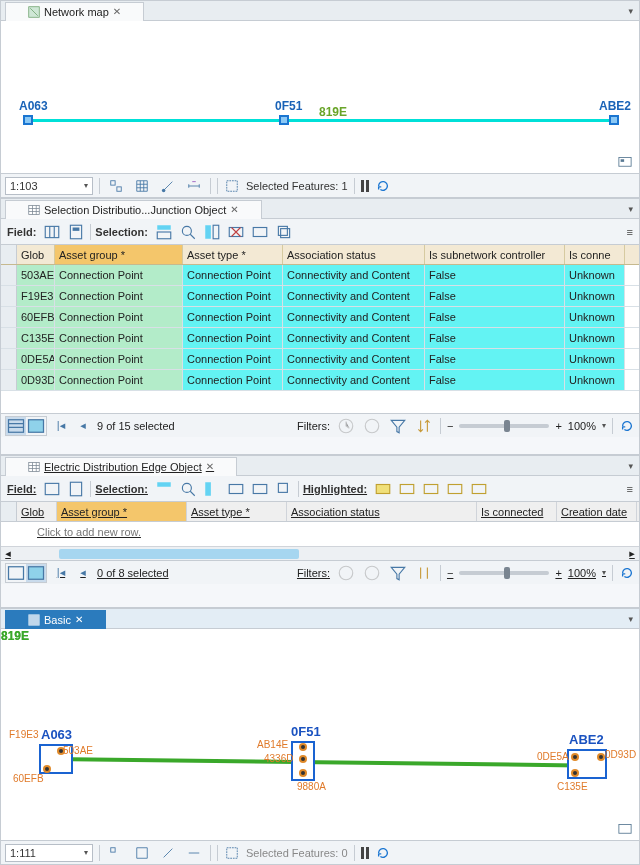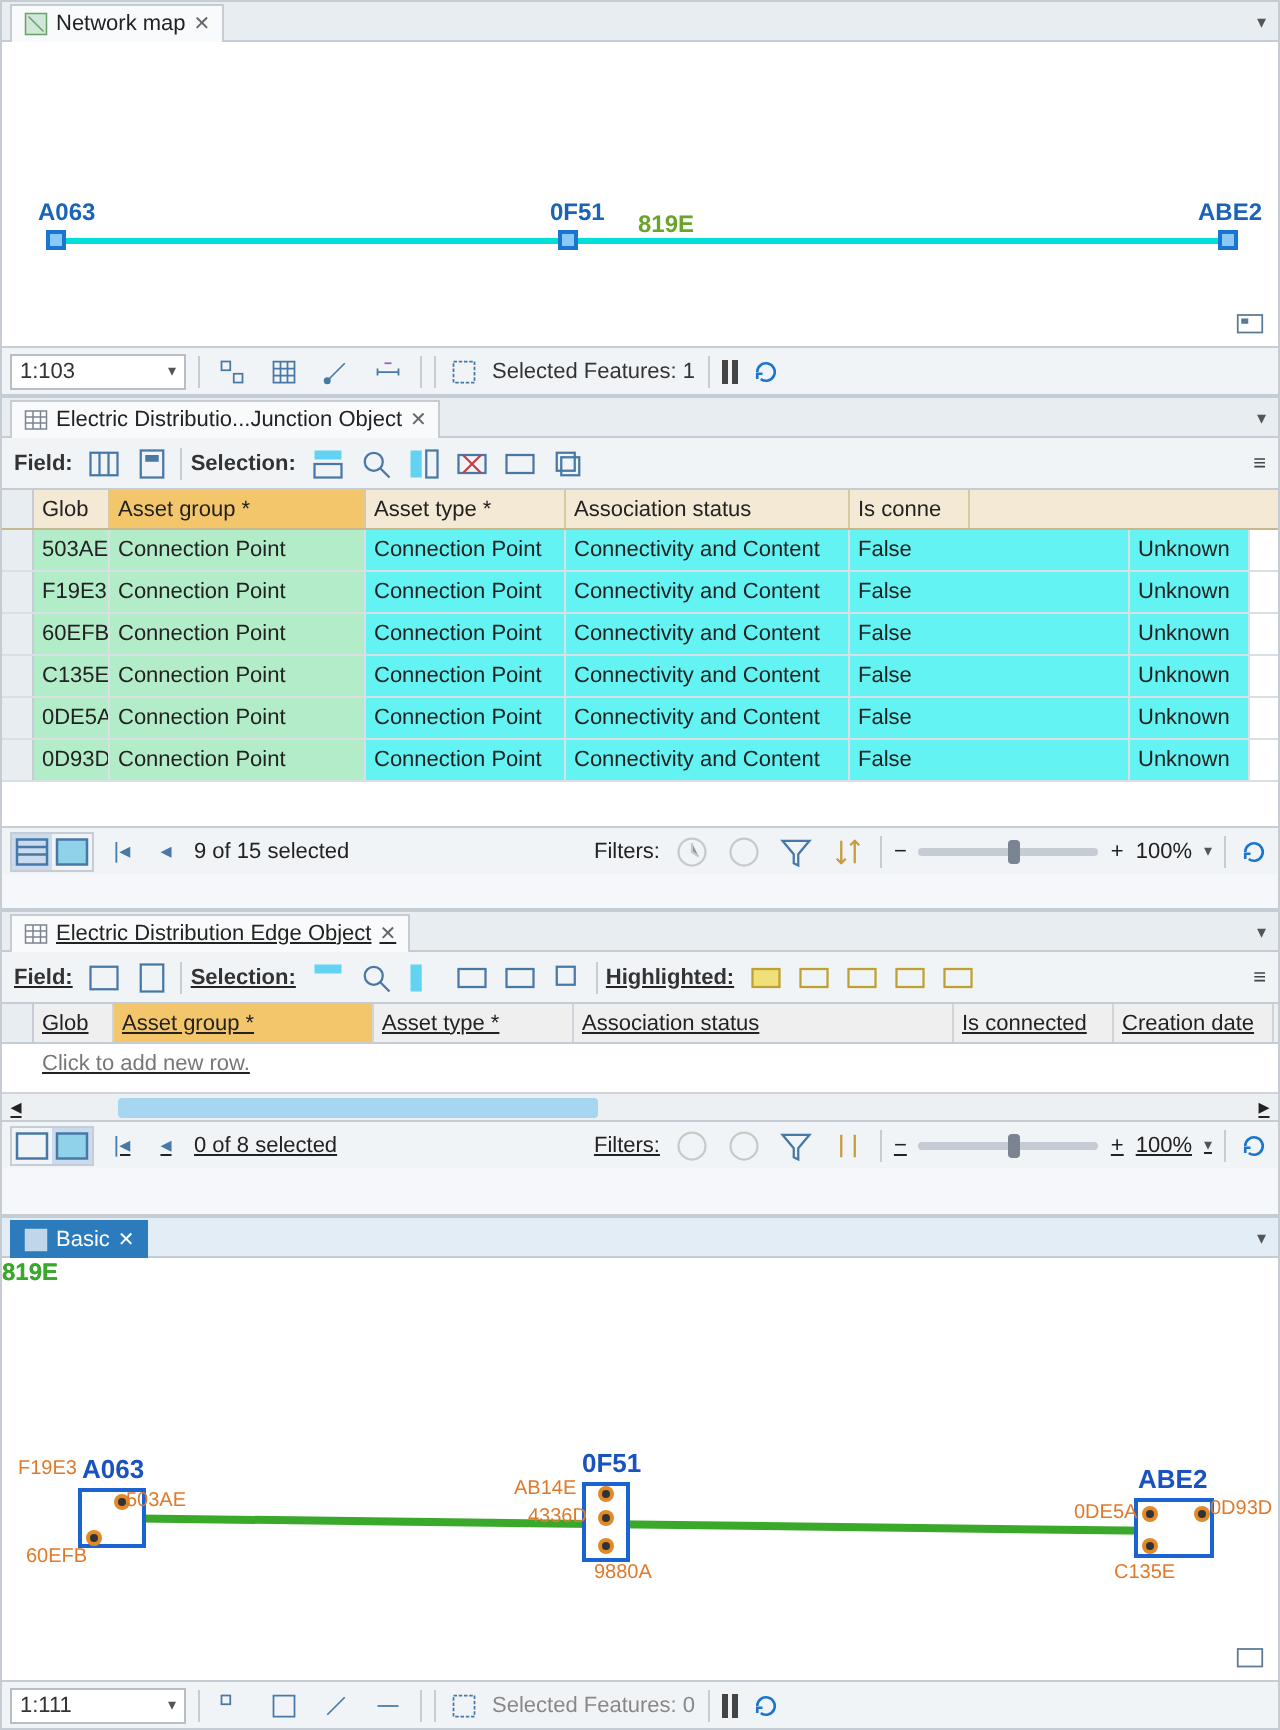--- a/index.html
+++ b/index.html
@@ -1,19 +1,19 @@
 <!DOCTYPE html>
 <html><head>
 <meta charset="utf-8">
 <style>
   * { box-sizing: border-box; margin: 0; padding: 0; font-family: "Segoe UI", Tahoma, sans-serif; font-size: 11px; }
   body { background: #eef2f5; width: 640px; height: 865px; overflow: hidden; color: #222; }
   .panel { border: 1px solid #c6ccd3; background: #f5f7fa; display: flex; flex-direction: column; }
   .tabbar { display: flex; align-items: center; background: #e8edf1; border-bottom: 1px solid #c6ccd3; height: 20px; padding-left: 4px; position: relative; }
-  .tab { display: flex; align-items: center; gap: 4px; background: #f9fafb; border: 1px solid #c6ccd3; border-bottom: none; padding: 2px 6px; height: 19px; margin-top: 1px; margin-right: 2px; }
+  .tab { display: flex; align-items: center; gap: 4px; background: #f9fafb; border: 1px solid #c6ccd3; border-bottom: none; padding: 2px 22px; height: 19px; margin-top: 1px; margin-right: 2px; }
   .tab .icon { width: 12px; height: 12px; display: inline-flex; align-items: center; justify-content: center; }
   .tab-close { color: #666; cursor: pointer; font-size: 10px; }
   .right-caret { position: absolute; right: 6px; color: #555; font-size: 9px; }
   .canvas { background: #fff; flex: 1; position: relative; }
   .node-box { position: absolute; width: 10px; height: 10px; border: 2px solid #1a75d1; background: #8ac8f5; }
   .node-label { position: absolute; color: #1a63b7; font-weight: 600; font-size: 12px; }
   .edge-line { position: absolute; height: 3px; background: #00e0d8; }
   .edge-label { position: absolute; color: #6aa52a; font-weight: 600; font-size: 12px; }
   .statusbar { display: flex; align-items: center; background: #f1f4f7; border-top: 1px solid #c6ccd3; height: 24px; padding: 0 4px; gap: 6px; font-size: 11px; color: #333; }
   .scale-combo { width: 88px; height: 18px; border: 1px solid #b7bec7; background: #fff; display: flex; align-items: center; padding: 0 4px; justify-content: space-between; }
@@ -40,21 +40,21 @@
   .footbar { display: flex; align-items: center; background: #f1f4f7; border-top: 1px solid #c6ccd3; height: 24px; padding: 0 4px; gap: 6px; }
   .slider { width: 90px; height: 4px; background: #c6ccd3; position: relative; border-radius: 2px; }
   .slider .thumb { position: absolute; left: 50%; top: -4px; width: 6px; height: 12px; background: #7a8591; border-radius: 2px; }
   .refresh { color: #1a75d1; }
   .scroll-h { height: 14px; background: #edf0f3; border-top: 1px solid #d0d4da; display: flex; align-items: center; }
   .scroll-h .track { flex: 1; height: 10px; margin: 0 14px; background: #edf0f3; position: relative; }
   .scroll-h .thumb { position: absolute; left: 30px; width: 240px; height: 10px; background: #a6d6f0; border-radius: 2px; }
   .viewmode { display: flex; border: 1px solid #c6ccd3; }
   .viewmode .vm { width: 20px; height: 18px; display: flex; align-items: center; justify-content: center; color: #4778a6; }
   .viewmode .vm.active { background: #c9dbec; }
-  .addrow { height: 20px; display: flex; align-items: center; padding-left: 20px; color: #777; }
+  .addrow { height: 20px; display: flex; align-items: center; padding-left: 36px; color: #777; }
   .node2 { position: absolute; border: 2px solid #1a63d1; background: #fff; }
   .dot { position: absolute; width: 8px; height: 8px; border-radius: 50%; background: #e08a2a; }
   .dot.inner::after { content:""; position:absolute; left:2px; top:2px; width:4px; height:4px; border-radius:50%; background:#333; }
   .small-lbl { position: absolute; font-size: 10px; color: #e07a2a; }
   .big-lbl { position: absolute; font-size: 13px; font-weight: 700; color: #1a52c0; }
   .green-line { position: absolute; height: 4px; background: #3aa82a; }
   .dropdown-caret { font-size: 8px; color: #555; }
   .pause { display:inline-flex; gap:2px; }
   .pause span { width:3px; height:12px; background:#444; display:inline-block; }
 </style>
@@ -144,21 +144,21 @@
 
 <div class="panel" style="height:257px;">
   <div class="tabbar">
     <div class="tab">
       <span class="icon">
           <svg viewBox="0 0 16 16">
             <rect x="1" y="2" width="14" height="12" fill="#fff" stroke="#7a8591"></rect>
             <path d="M1 6h14 M1 10h14 M6 2v12 M11 2v12" stroke="#7a8591"></path>
           </svg>
         </span>
-      <span>Electric Distributio...Junction Object</span>
+      <span>Selection Distributio...Junction Object</span>
       <span class="tab-close">✕</span>
     </div>
     <span class="right-caret">▾</span>
   </div>
   <div class="toolbar">
     <span class="label">Field:</span>
     <span class="tb-btn">
         <svg viewBox="0 0 16 16">
           <rect x="2" y="3" width="12" height="10" fill="none" stroke="#4778a6"></rect>
           <path d="M6 3v10M10 3v10" stroke="#4778a6"></path>
@@ -209,20 +209,21 @@
       </span>
     <span class="hamburger">≡</span>
   </div>
   <div class="grid" style="height:168px;">
     <div class="ghead">
       <div class="rowhead"></div>
       <div class="gcell-h" style="width:38px;">Glob</div>
       <div class="gcell-h hl" style="width:128px;">Asset group *</div>
       <div class="gcell-h" style="width:100px;">Asset type *</div>
       <div class="gcell-h" style="width:142px;">Association status</div>
+      <div class="gcell-h" style="width:140px;">Is subnetwork controller</div>
       <div class="gcell-h" style="width:60px;">Is conne</div>
     </div>
     <div id="grid1-rows">
         <div class="grow sel">
           <div class="rowhead"></div>
           <div class="gcell first" style="width:38px;">503AE</div>
           <div class="gcell first" style="width:128px;">Connection Point</div>
           <div class="gcell" style="width:100px;">Connection Point</div>
           <div class="gcell" style="width:142px;">Connectivity and Content</div>
           <div class="gcell" style="width:140px;">False</div>

